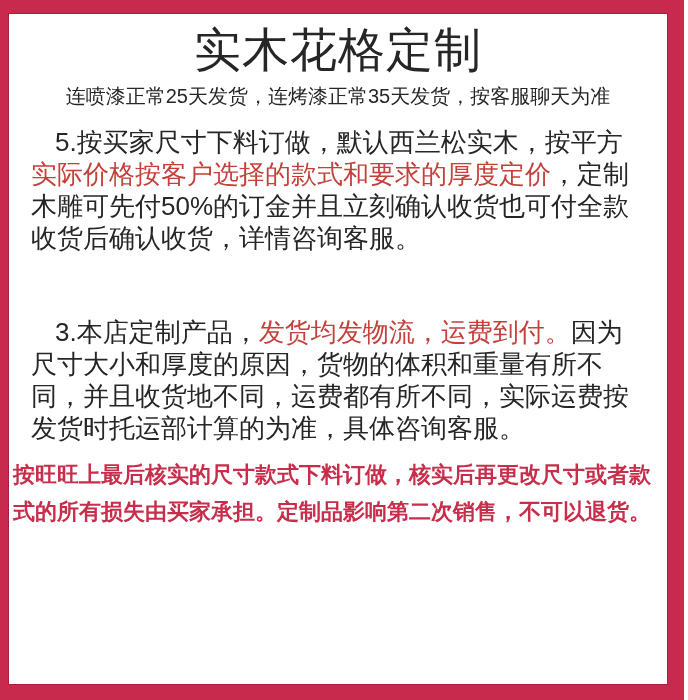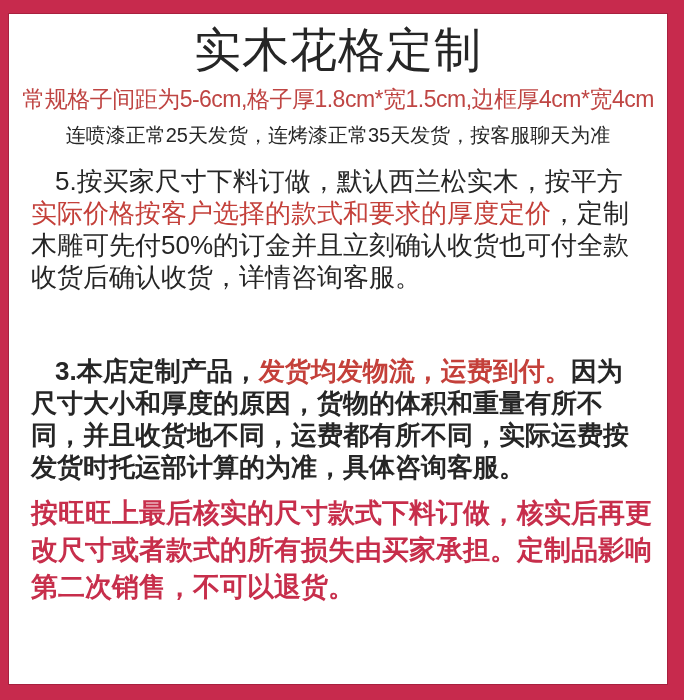--- a/index.html
+++ b/index.html
@@ -54,38 +54,37 @@
     font-size: 26px;
     line-height: 32px;
     margin: 16px 26px 0 22px;
     text-indent: 24px;
     color: var(--text, #262626);
   }
   .para .hl {
     color: var(--highlight, #c4403a);
   }
   .para-2 { margin-top: 18px; }
-  .para-3 { margin-top: 62px; font-weight: bold; }
+  .para-3 { margin-top: 62px; }
   .footer-notice {
-    margin: 12px 10px 0 22px;
-    font-size: 27px;
+    margin: 12px 10px 0 4px;
+    font-size: 22px;
     line-height: 37px;
     font-weight: bold;
     color: var(--footer-red, #c72e4b);
   }
 </style>
 </head>
 <body>
 
 <div class="canvas">
   <div class="panel">
 
     <h1 class="title">实木花格定制</h1>
 
-    <div class="spec">常规格子间距为5-6cm,格子厚1.8cm*宽1.5cm,边框厚4cm*宽4cm</div>
 
     <div class="delivery">连喷漆正常25天发货，连烤漆正常35天发货，按客服聊天为准</div>
 
     <p class="para para-1"><span>5.按买家尺寸下料订做，默认西兰松实木，按平方</span><span class="hl">实际价格按客户选择的款式和要求的厚度定价</span><span>，定制木雕可先付50%的订金并且立刻确认收货也可付全款收货后确认收货，详情咨询客服。</span></p>
 
 
     <p class="para para-3"><span>3.本店定制产品，</span><span class="hl">发货均发物流，运费到付。</span><span>因为尺寸大小和厚度的原因，货物的体积和重量有所不同，并且收货地不同，运费都有所不同，实际运费按发货时托运部计算的为准，具体咨询客服。</span></p>
 
     <div class="footer-notice">按旺旺上最后核实的尺寸款式下料订做，核实后再更改尺寸或者款式的所有损失由买家承担。定制品影响第二次销售，不可以退货。</div>
 

